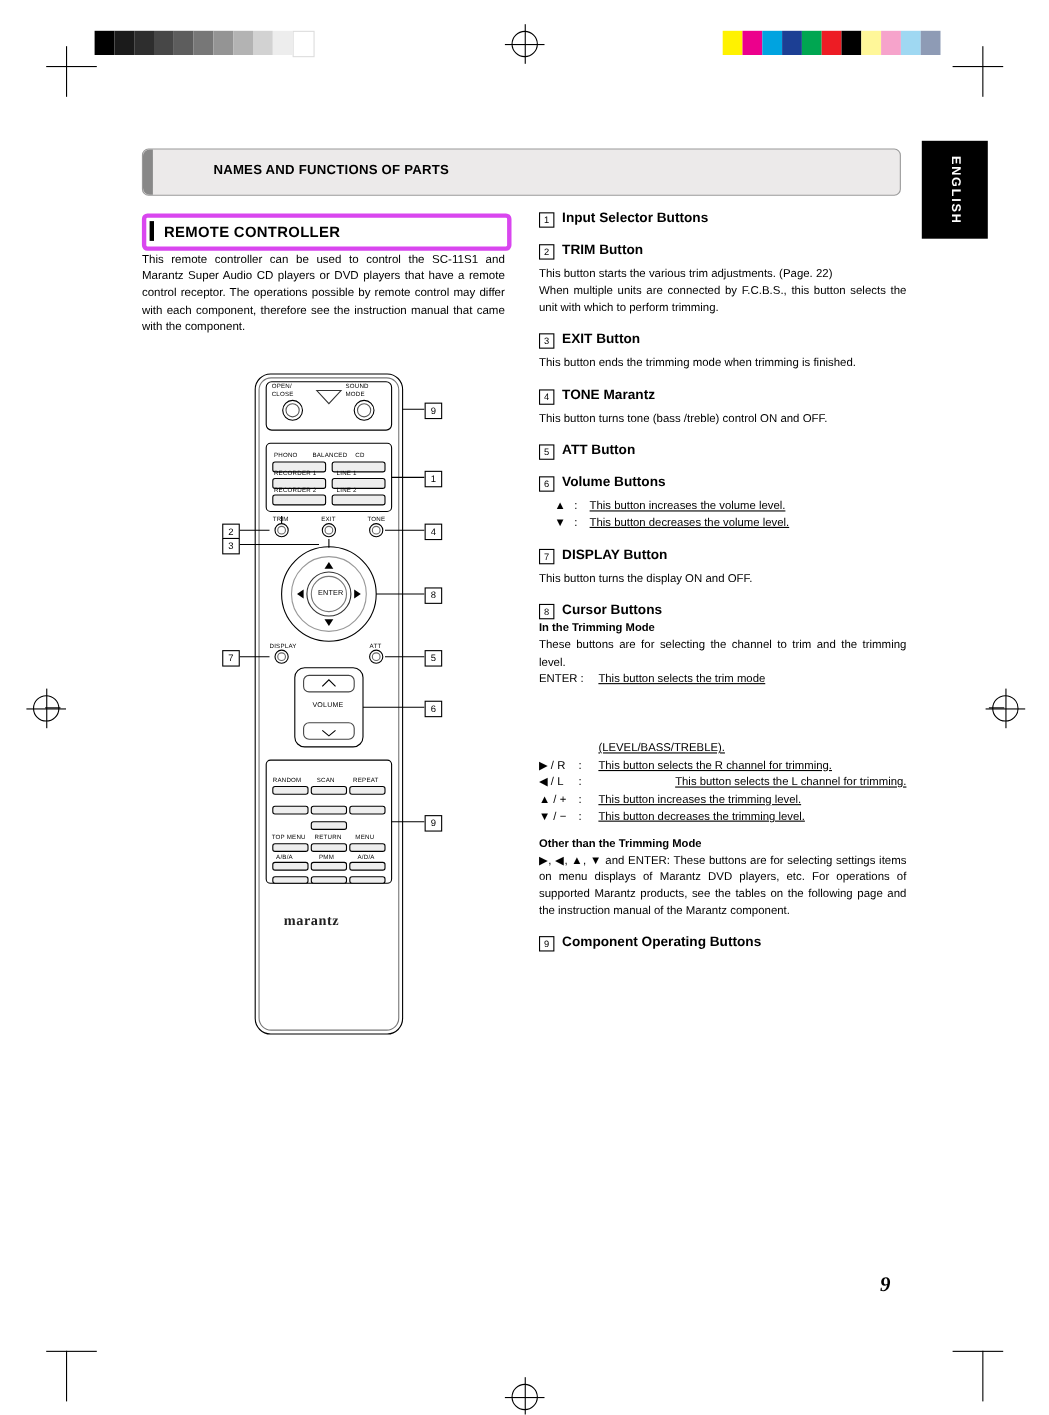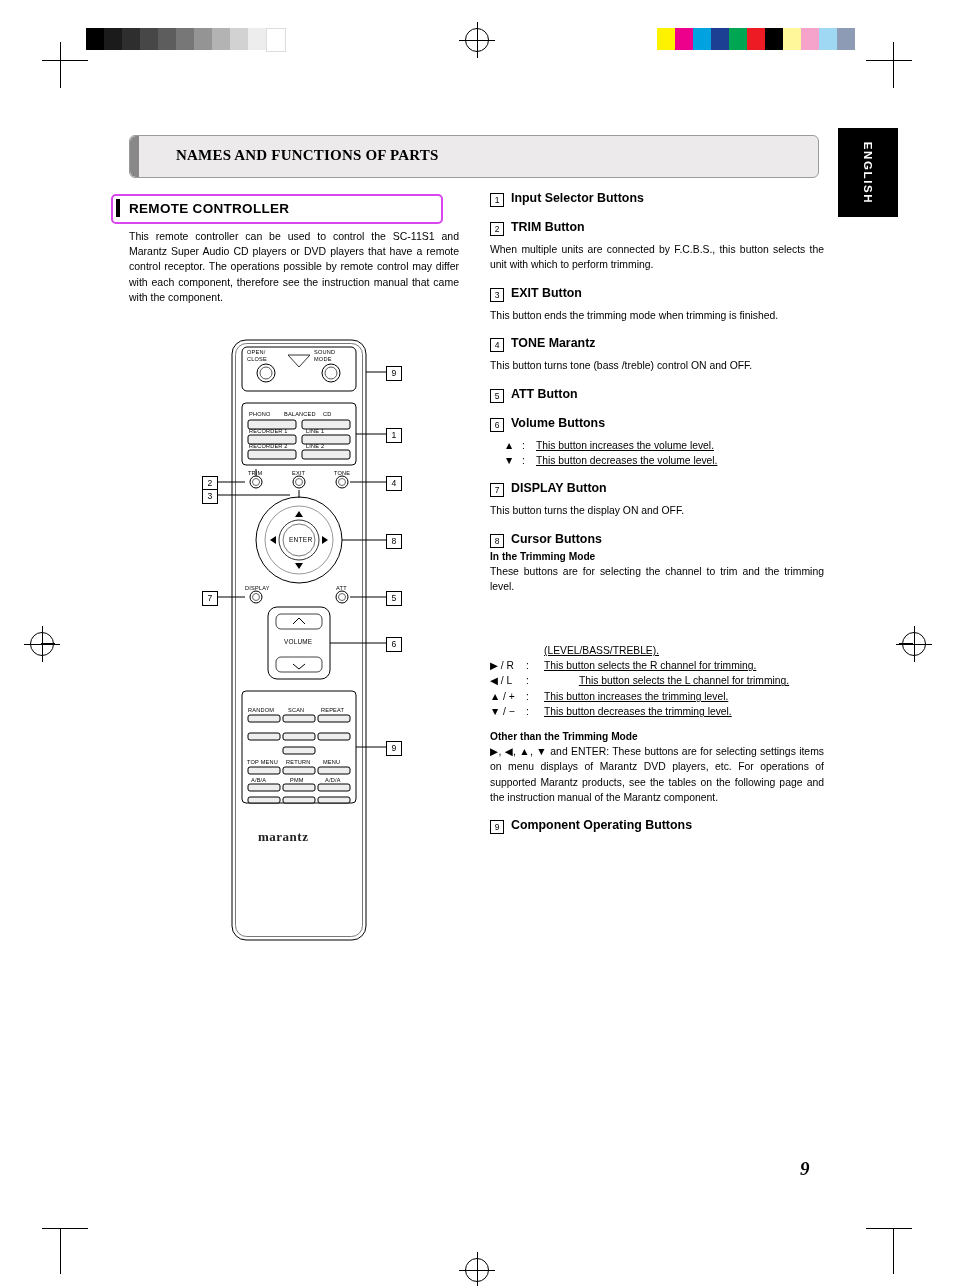--- a/index.html
+++ b/index.html
@@ -19,36 +19,36 @@
 
   .swatches{position:absolute;display:flex;}
   .swatches div{width:18px;height:22px;}
 
   
   .hdr{
     position:absolute;left:129px;top:135px;width:688px;height:41px;
     background:#eceaea;border:1px solid #9a9a9a;border-radius:6px;
   }
   .hdr-accent{position:absolute;left:0;top:0;width:9px;height:100%;background:#888;border-radius:6px 0 0 6px;}
-  .hdr-title{position:absolute;left:46px;top:11px;font-size:15px;font-weight:bold;letter-spacing:.2px;font-family:Liberation Serif, serif;}
+  .hdr-title{position:absolute;left:64px;top:11px;font-size:12px;font-weight:bold;letter-spacing:.2px;}
 
   
   .eng-tab{
     position:absolute;left:838px;top:128px;width:60px;height:89px;background:#000;
   }
   .eng-tab span{
     position:absolute;left:50%;top:50%;
     transform:translate(-50%,-50%) rotate(90deg);
     color:#fff;font-size:11.5px;font-weight:bold;letter-spacing:1.6px;white-space:nowrap;
   }
 
   
   .remote-title{
-    position:absolute;left:111px;top:194px;width:328px;height:26px;
-    border:2px solid #d946ef;border-radius:5px;
+    position:absolute;left:129px;top:194px;width:328px;height:26px;
+    border:4px solid #d946ef;border-radius:5px;
   }
   .remote-title .bar{position:absolute;left:3px;top:3px;width:4px;height:18px;background:#000;}
   .remote-title span{position:absolute;left:16px;top:5px;font-size:13.5px;font-weight:bold;letter-spacing:.3px;}
 
   .intro{
     position:absolute;left:129px;top:229px;width:330px;
     font-size:10.5px;line-height:15.2px;text-align:justify;
   }
 
   
@@ -285,20 +285,21 @@
         <span class="numbox">1</span>
         <span class="item-title">Input Selector Buttons</span>
       </div>
     </div>
 
     <div class="item">
       <div class="item-head">
         <span class="numbox">2</span>
         <span class="item-title">TRIM Button</span>
       </div>
+      <div class="item-body">This button starts the various trim adjustments. (Page. 22)</div>
       <div class="item-body">When multiple units are connected by F.C.B.S., this button selects the unit with which to perform trimming.</div>
     </div>
 
     <div class="item">
       <div class="item-head">
         <span class="numbox">3</span>
         <span class="item-title">EXIT Button</span>
       </div>
       <div class="item-body">This button ends the trimming mode when trimming is finished.</div>
     </div>
@@ -345,32 +346,36 @@
 
     <div class="item">
       <div class="item-head" style="margin-bottom:3px;">
         <span class="numbox">8</span>
         <span class="item-title">Cursor Buttons</span>
       </div>
       <div class="sub-head">In the Trimming Mode</div>
       <div class="item-body">These buttons are for selecting the channel to trim and the trimming level.</div>
 
       <div class="row">
+        <span class="k" style="width:54px;">ENTER :</span>
+        <span class="v" style="text-align:left;">This button selects the trim mode</span>
+      </div>
+      <div class="row">
         <span class="k" style="width:54px;"></span>
         <span class="v" style="text-align:left;margin-top:48px;">(LEVEL/BASS/TREBLE).</span>
       </div>
       <div class="row">
         <span class="k" style="width:36px;">▶ / R</span>
         <span class="sep" style="width:18px;">:</span>
         <span class="v">This button selects the R channel for trimming.</span>
       </div>
       <div class="row">
         <span class="k" style="width:36px;">◀ / L</span>
         <span class="sep" style="width:18px;">:</span>
-        <span class="v" style="text-align:center;">This button selects the L channel for trimming.</span>
+        <span class="v" style="text-align:right;">This button selects the L channel for trimming.</span>
       </div>
       <div class="row">
         <span class="k" style="width:36px;">▲ / +</span>
         <span class="sep" style="width:18px;">:</span>
         <span class="v" style="text-align:left;">This button increases the trimming level.</span>
       </div>
       <div class="row">
         <span class="k" style="width:36px;">▼ / −</span>
         <span class="sep" style="width:18px;">:</span>
         <span class="v" style="text-align:left;">This button decreases the trimming level.</span>

